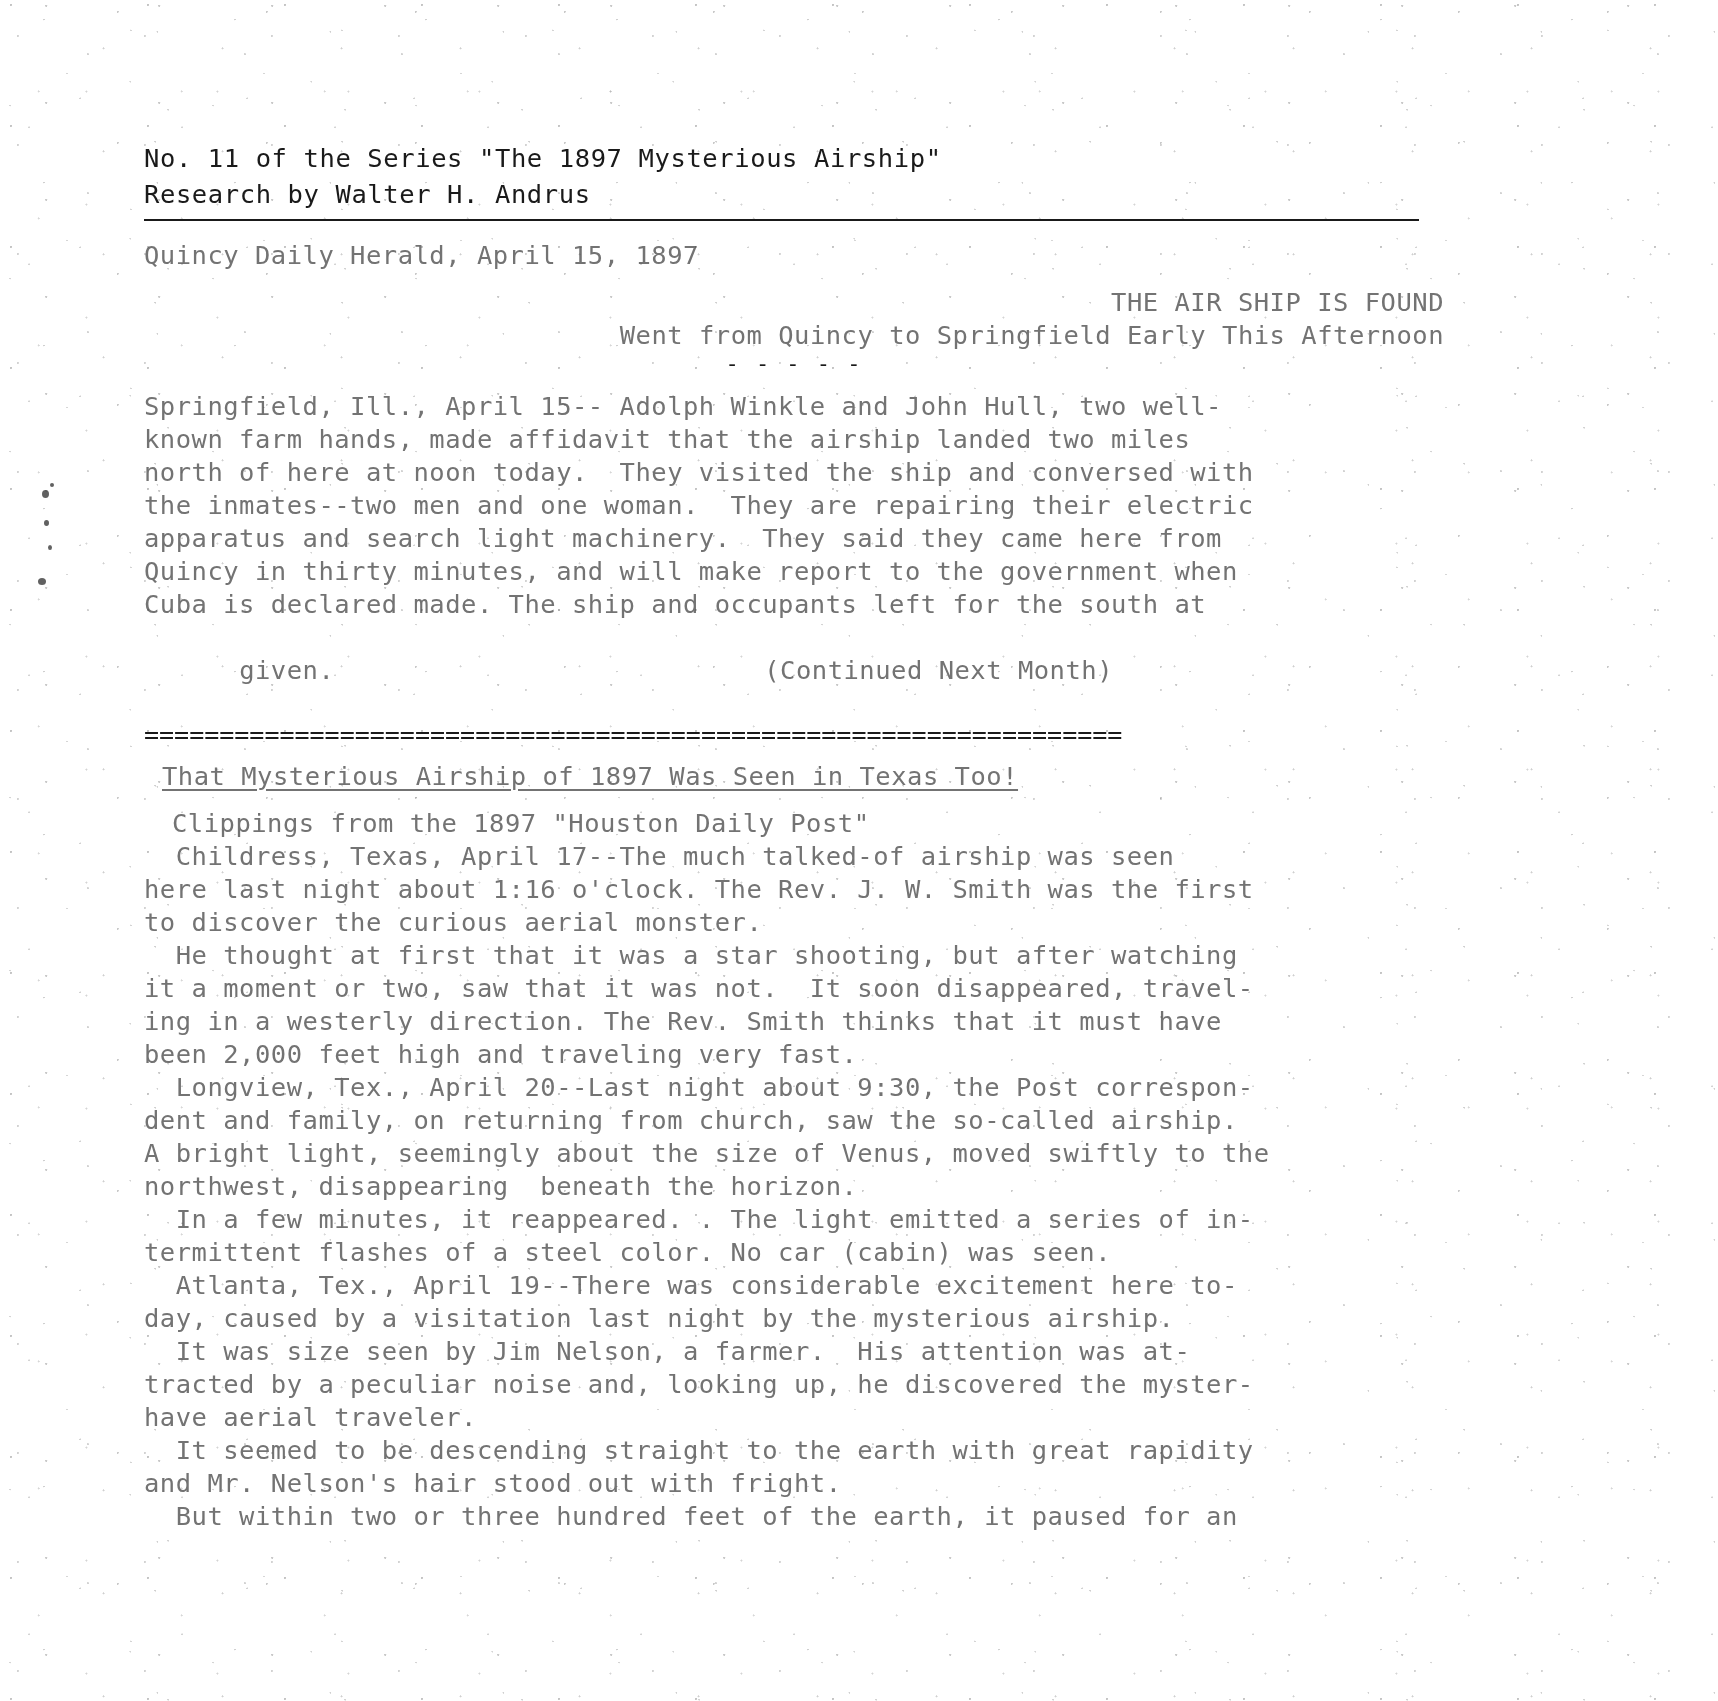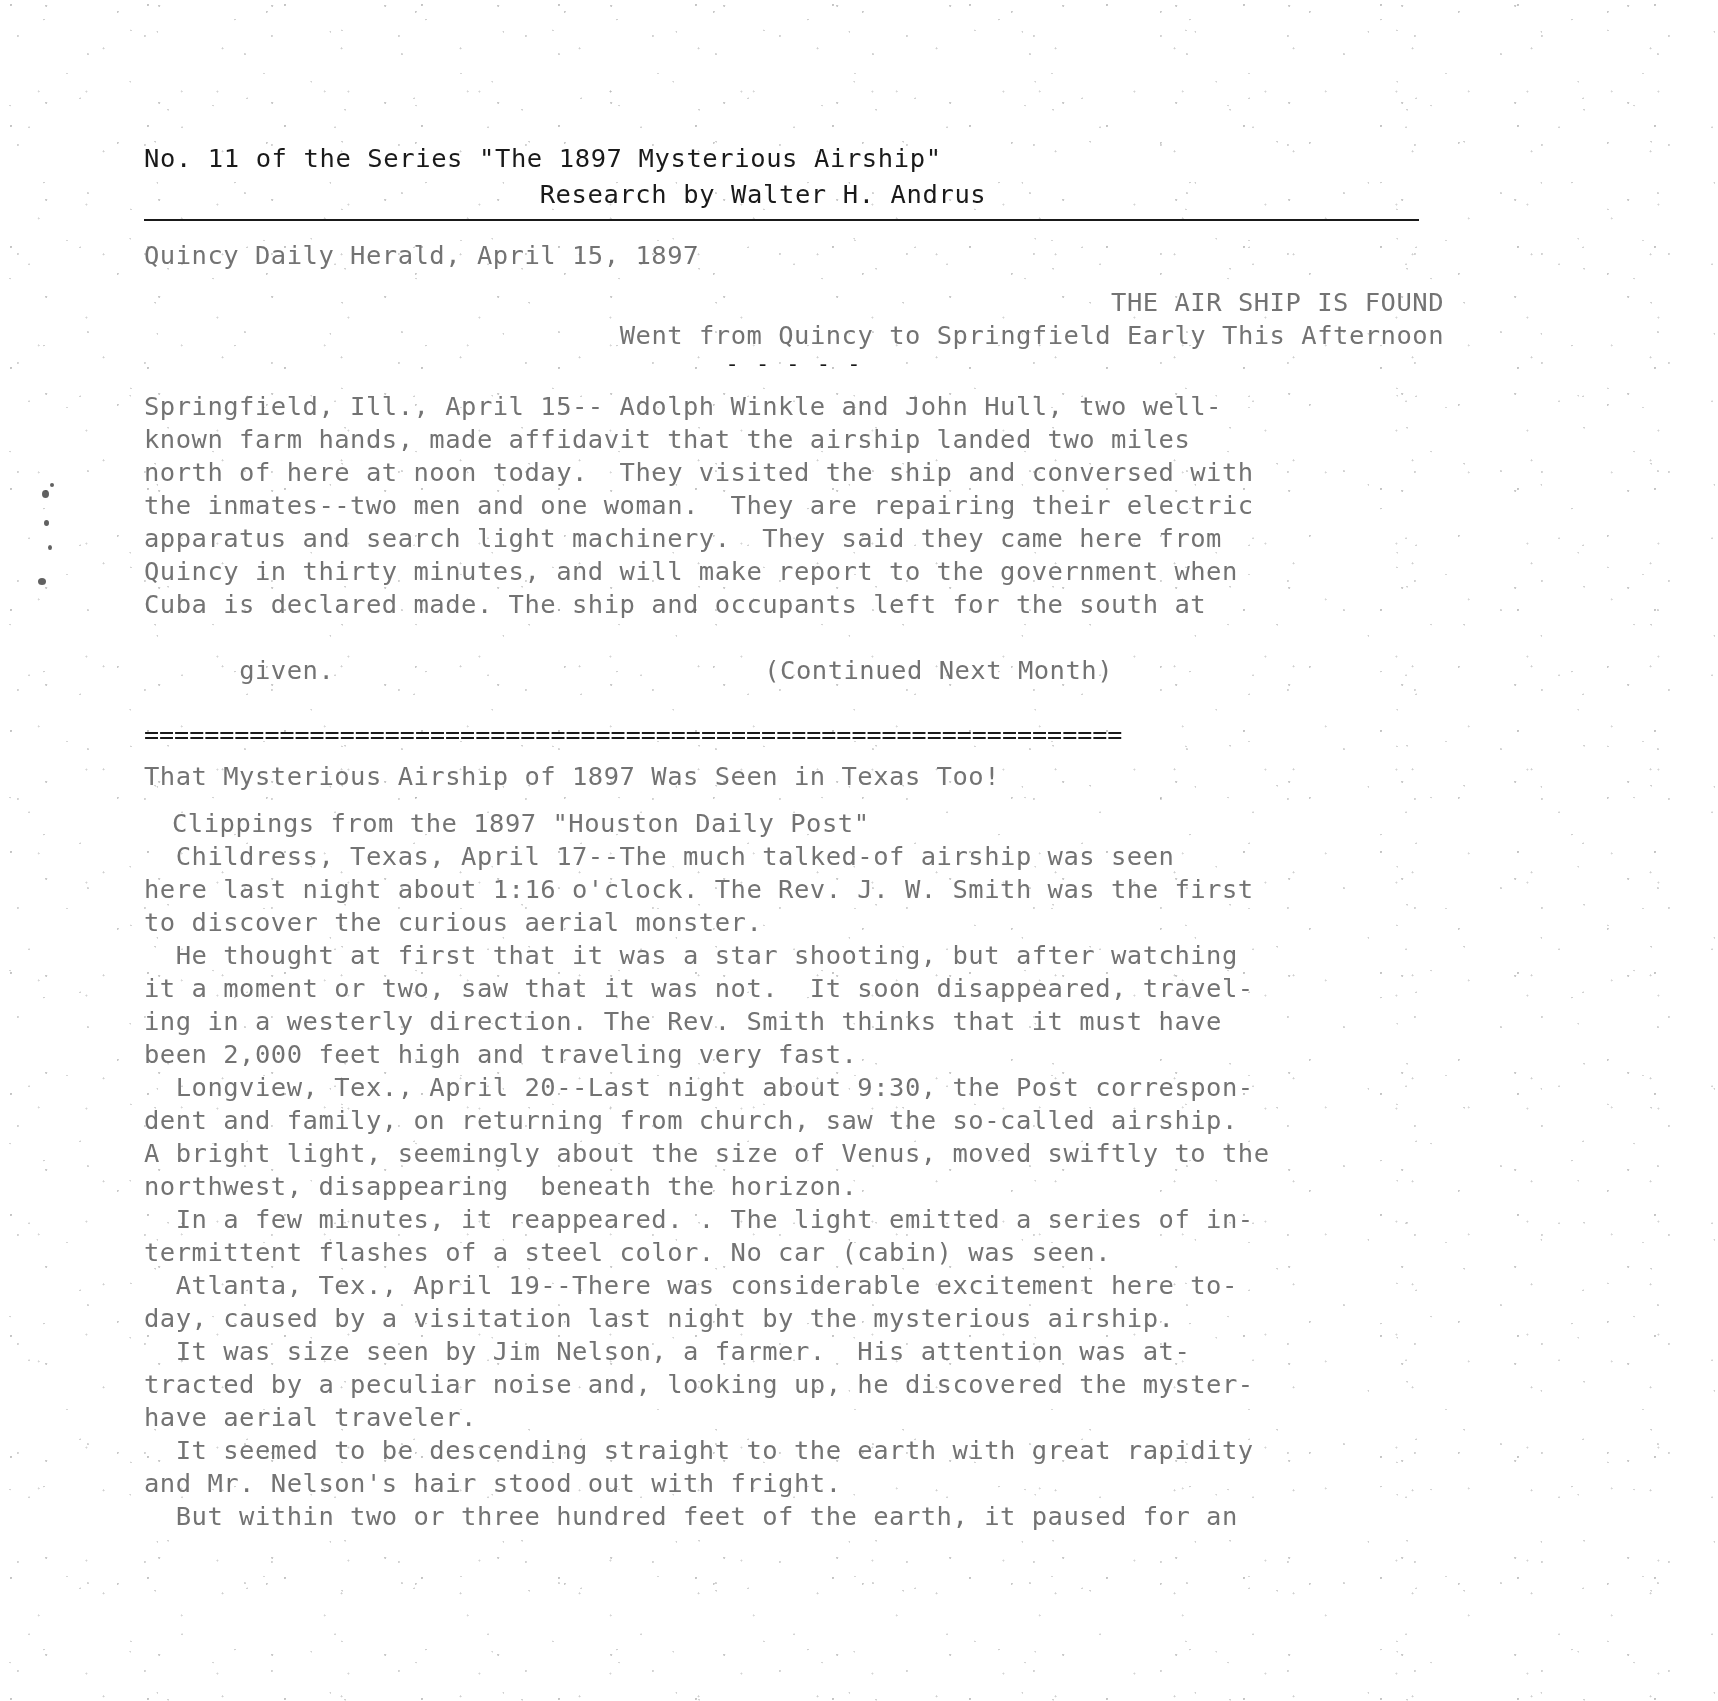--- a/index.html
+++ b/index.html
@@ -70,21 +70,21 @@
   }
 
   .hdr-line {
     font-size: 25.5px;
     line-height: 36px;
     letter-spacing: 0.6px;
     white-space: pre;
   }
 
   .indent-right {
-    text-align: center;
+    text-align: left;
     padding-right: 62px;
   }
 
   .rule {
     border: none;
     border-top: 2.5px solid #1a1a1a;
     margin: 7px 0 18px 0;
     width: 1275px;
   }
 
@@ -103,21 +103,23 @@
   }
 
   .dashline {
     text-align: center;
     font-size: 22px;
     line-height: 24px;
     letter-spacing: 2px;
   }
 
   .underline-head {
+    text-decoration: underline;
     text-underline-offset: 4px;
+    margin-left: 18px;
   }
   .sm-gap { height: 14px; }
 
   .blotch {
     position: absolute;
     background: #3a3a3a;
     border-radius: 50%;
     opacity: 0.8;
   }
 </style>

